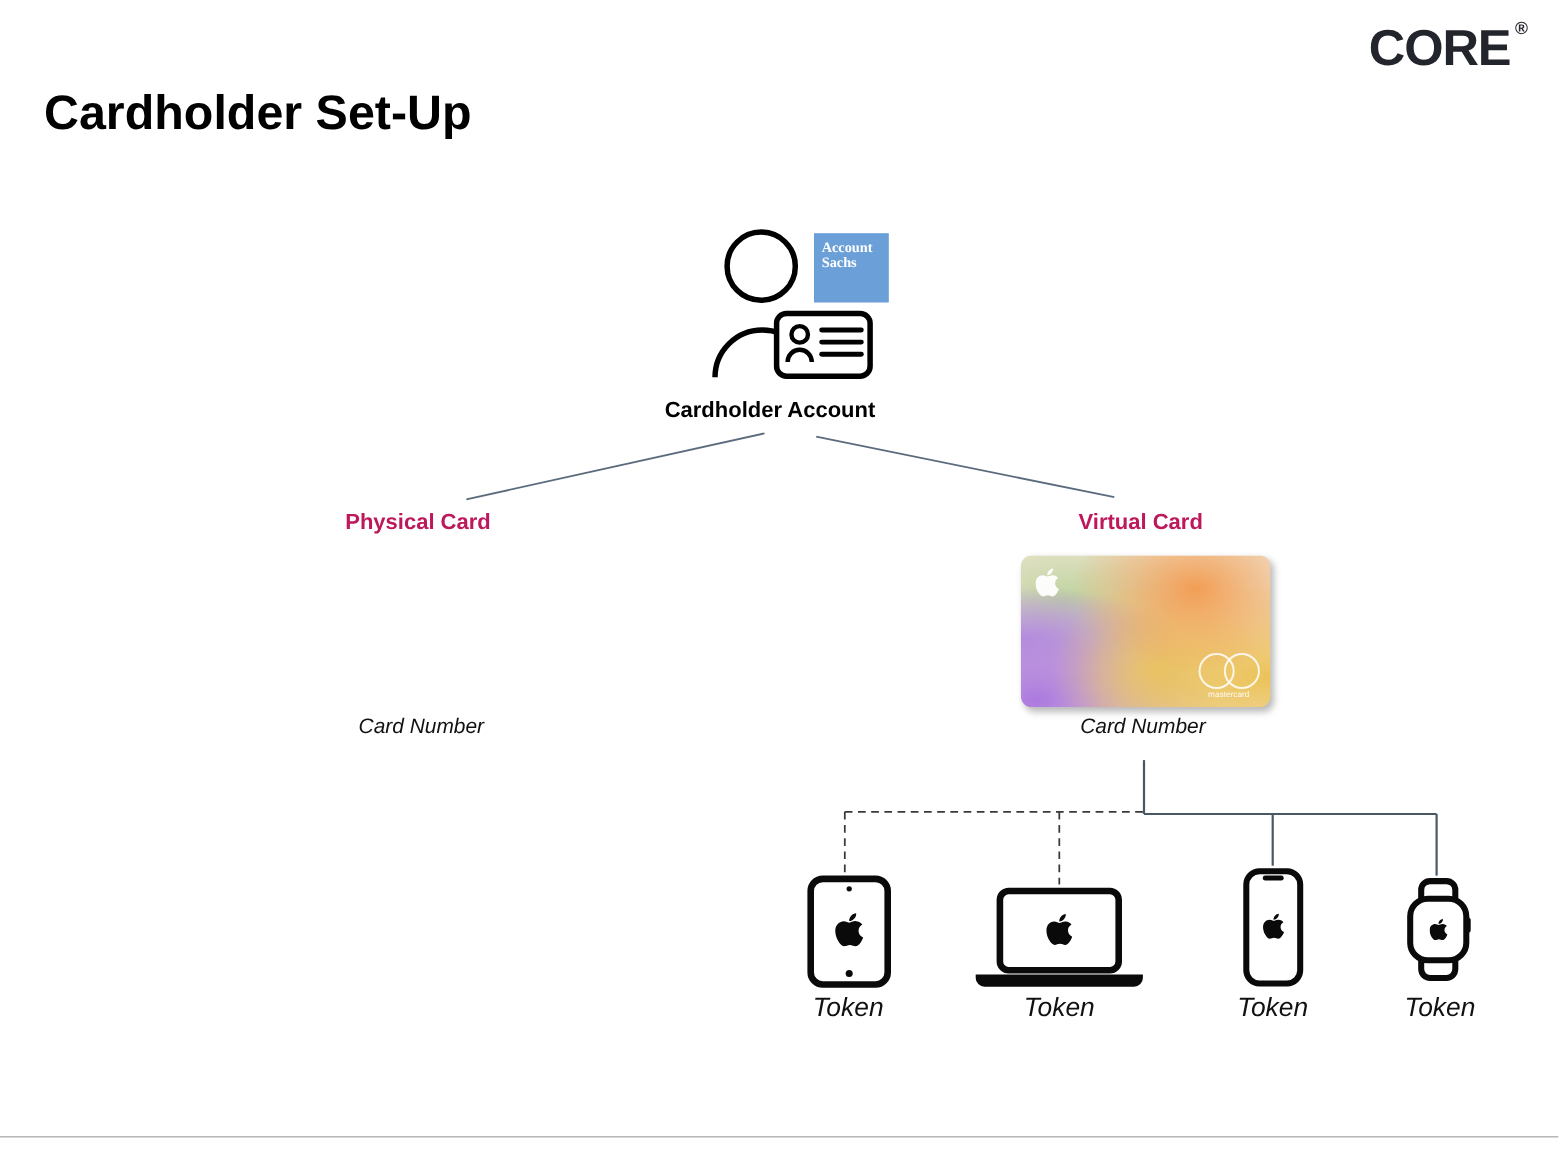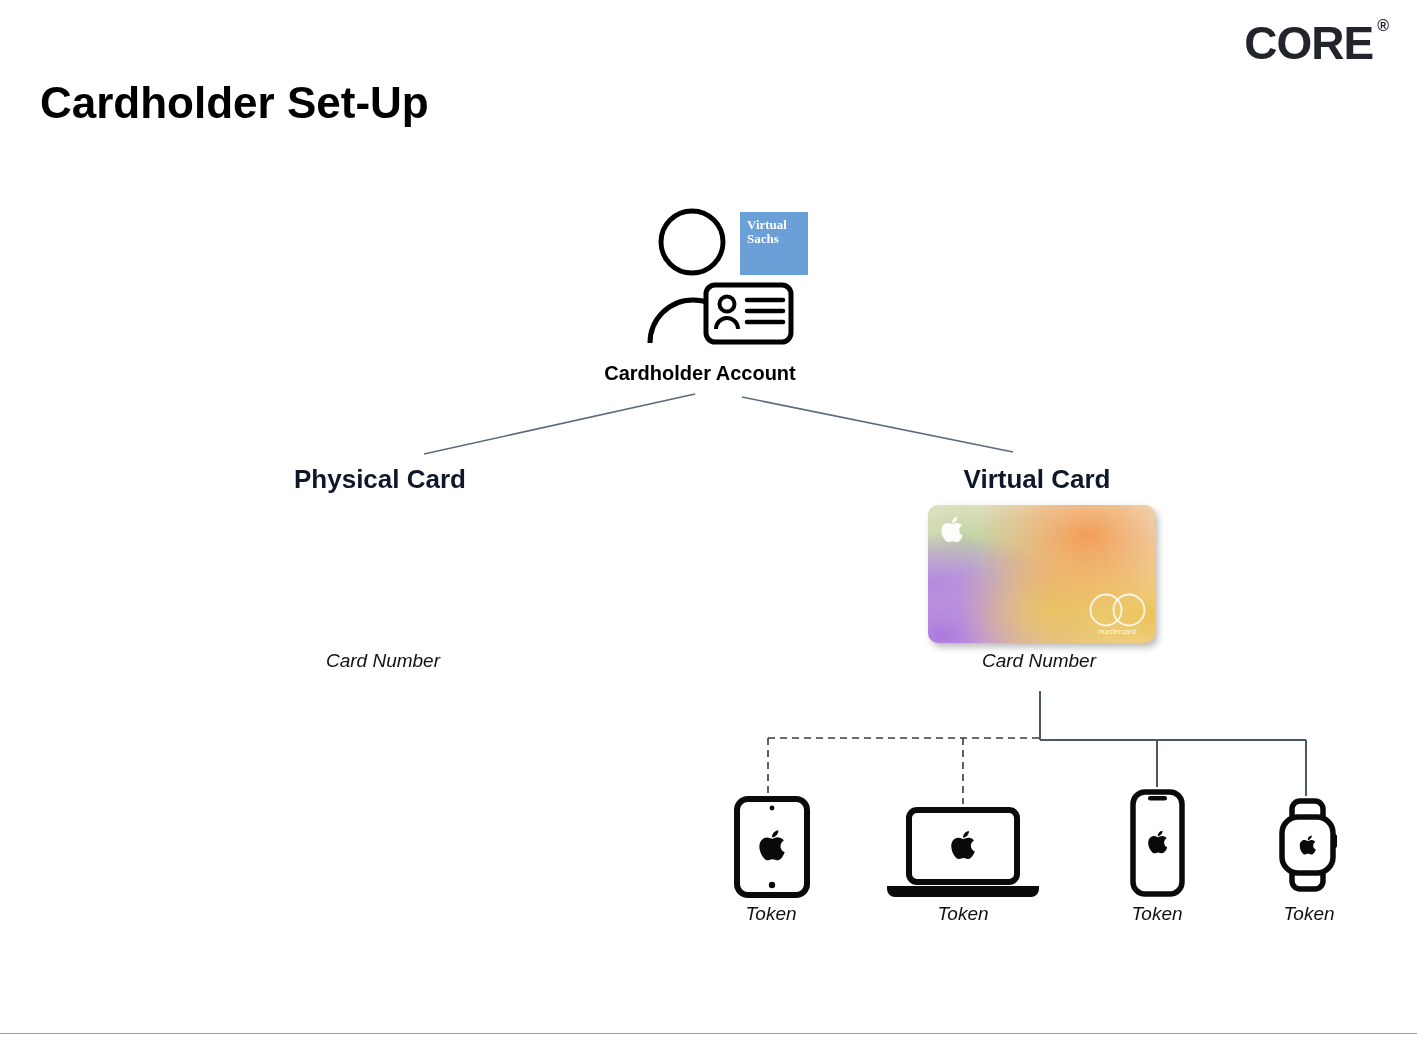--- a/index.html
+++ b/index.html
@@ -20,21 +20,21 @@
 
   
   .account-icon { position:absolute; left:645px; top:205px; width:150px; height:140px; }
   .gs-box { position:absolute; left:740px; top:212px; width:68px; height:63px; background:#6A9FD8;
             color:#fff; font-family:"Liberation Serif", serif; font-weight:bold; font-size:13px;
             line-height:14px; padding:6px 0 0 7px; }
   .account-label { position:absolute; left:550px; top:352px; width:300px; text-align:center;
                    font-size:20px; font-weight:bold; color:#000;margin-top:10px; }
 
   
-  .branch-heading { position:absolute; width:220px; text-align:center; font-size:26px; font-weight:bold; color:#0f172a; }
+  .branch-heading { position:absolute; width:220px; text-align:center; font-size:20px; font-weight:bold; color:#be185d; }
   .physical-heading { left:270px; top:464px; }
   .virtual-heading  { left:927px; top:464px; }
   .caption { position:absolute; width:220px; text-align:center; font-size:19px; font-style:italic; color:#111; }
   .physical-caption { left:273px; top:650px; }
   .virtual-caption  { left:929px; top:650px; }
 
   
   .card { position:absolute; border-radius:10px; box-shadow:3px 4px 7px rgba(0,0,0,0.28); }
   .physical-card { left:272px; top:505px; width:220px; height:138px;
      background:linear-gradient(133deg,#fbfbfb 0%,#f1f1f1 35%,#e6e6e6 60%,#d9d9d9 100%); }
@@ -45,21 +45,21 @@
        radial-gradient(ellipse at 55% 75%, rgba(233,194,92,0.85) 0%, rgba(233,194,92,0) 55%),
        radial-gradient(ellipse at 6% 95%, rgba(168,115,224,0.95) 0%, rgba(168,115,224,0) 55%),
        radial-gradient(ellipse at 0% 55%, rgba(180,140,228,0.8) 0%, rgba(180,140,228,0) 45%),
        radial-gradient(ellipse at 18% 28%, rgba(156,199,126,0.6) 0%, rgba(156,199,126,0) 45%),
        #f0e6d2; }
   .card-inner { position:absolute; }
   .cardholder-name { position:absolute; left:16px; top:84px; font-size:11.5px; font-weight:bold; color:#979797; letter-spacing:0.2px; }
 
   
   .device { position:absolute; }
-  .token-label { position:absolute; width:130px; text-align:center; font-size:19px; font-style:italic; color:#111; }
+  .token-label { position:absolute; width:130px; text-align:center; font-size:24px; font-style:italic; color:#111; }
 
   .bottom-divider { position:absolute; left:0; top:1033px; width:1417px; height:0; border-top:1.5px solid #9b9b9b; }
 </style>
 </head>
 <body>
 
 <div class="canvas">
 
   <svg width="0" height="0" style="position:absolute" aria-hidden="true">
     <symbol id="apple-logo" viewBox="0 0 384 512">
@@ -89,21 +89,21 @@
       <path d="M 5 138 A 43 43 0 0 1 91 138" fill="none" stroke="#000" stroke-width="5"></path>
       <rect x="61" y="80" width="85" height="57" rx="9" fill="#fff" stroke="#000" stroke-width="5"></rect>
       <circle cx="82" cy="99" r="7.5" fill="none" stroke="#000" stroke-width="4"></circle>
       <path d="M 71 124 A 11 11 0 0 1 93 124" fill="none" stroke="#000" stroke-width="4"></path>
       <line x1="102" y1="95" x2="138" y2="95" stroke="#000" stroke-width="4.5" stroke-linecap="round"></line>
       <line x1="102" y1="106" x2="138" y2="106" stroke="#000" stroke-width="4.5" stroke-linecap="round"></line>
       <line x1="102" y1="117" x2="138" y2="117" stroke="#000" stroke-width="4.5" stroke-linecap="round"></line>
     </svg>
   </div>
   <div class="gs-box">
-    <div>Virtual</div>
+    <div>Account</div>
     <div>Sachs</div>
   </div>
   <div class="account-label">Cardholder Account</div>
 
   <div class="branch-heading physical-heading">Physical Card</div>
   <div class="caption physical-caption">Card Number</div>
 
   <div class="branch-heading virtual-heading">Virtual Card</div>
   <div class="card virtual-card">
     <svg class="card-inner" style="left:13px; top:10px;" width="22" height="29" viewBox="0 0 384 512">

